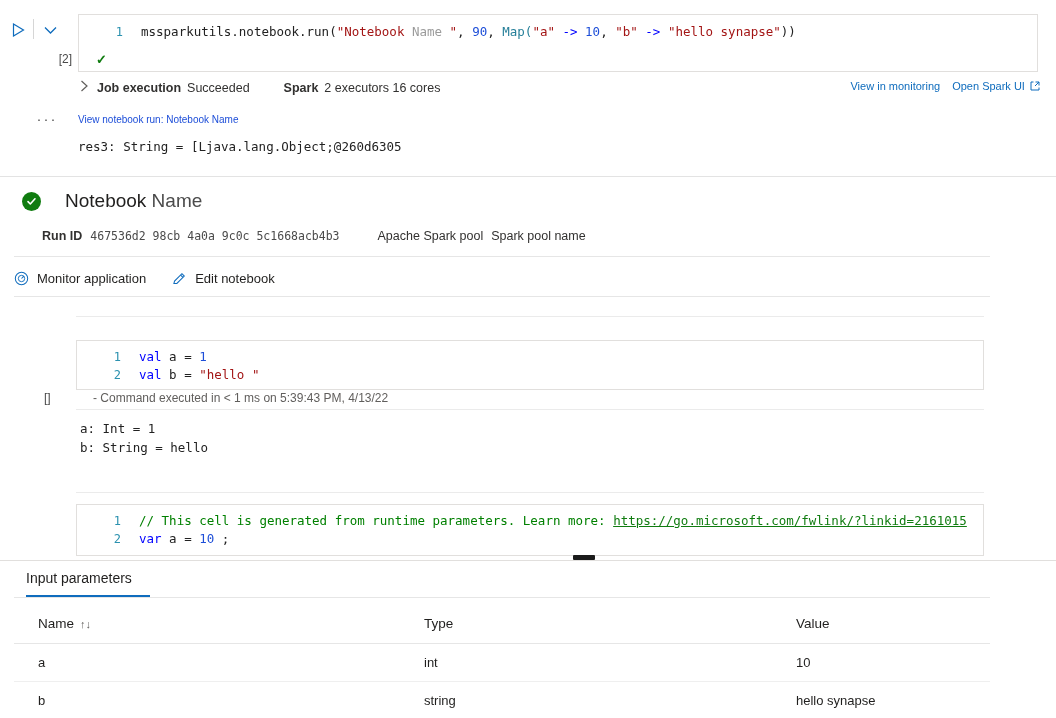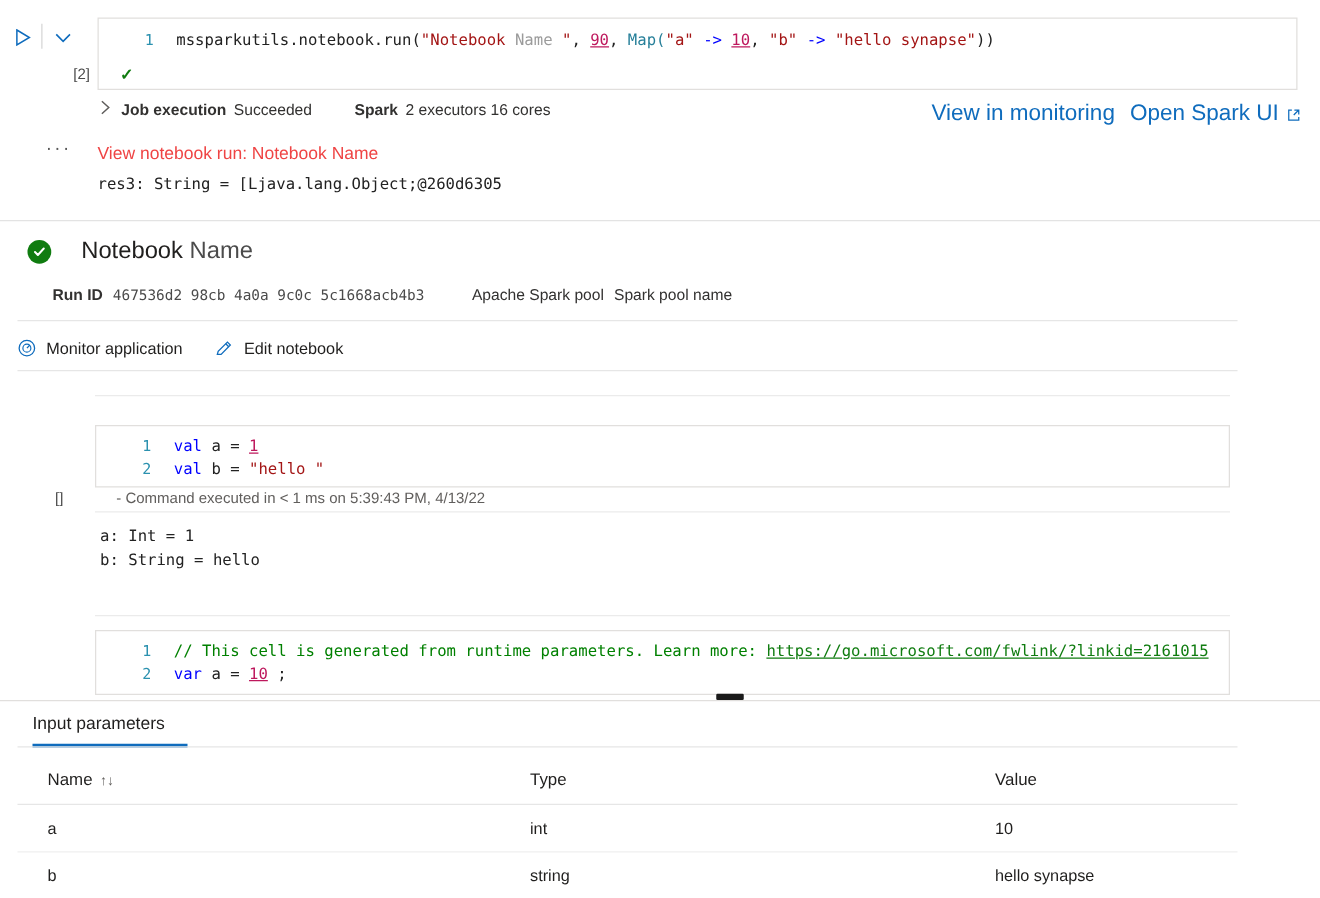--- a/index.html
+++ b/index.html
@@ -10,21 +10,21 @@
     font-family: "Liberation Sans", sans-serif;
     color: #201f1e;
     overflow: hidden;
   }
   .page { position: relative; width: 1056px; height: 718px; background:#fff; }
 
   
   .mono { font-family: "DejaVu Sans Mono", "Liberation Mono", monospace; }
   .kw   { color: #0000ff; }
   .str  { color: #a31515; }
-  .num  { color: #be185d; text-decoration: underline; }
+  .num  { color: #1d4ed8; }
   .type { color: #267f99; }
   .op   { color: #0000ff; }
   .cmt  { color: #008000; }
   .plain{ color: #222222; }
   .ghost{ color: #9b9b9b; }
 
   
   .cell-top { position:absolute; left:0; top:0; width:1056px; }
 
   .gutter-run {
@@ -82,27 +82,27 @@
   .jobbar-left {
     position:absolute; left:80px; top:2px;
     display:flex; align-items:center; gap:6px;
     font-size:12.5px; color:#323130; white-space:nowrap;
   }
   .chev-right { color:#605e5c; font-size:12px; margin-right:2px; cursor:pointer;}
   .b { font-weight:bold;text-align:center; }
   .jobbar-right {
     position:absolute; right:16px; top:2px;
     display:flex; align-items:center; gap:12px;
-    font-size:18px; white-space:nowrap;
+    font-size:11px; white-space:nowrap;
   }
   .lnk { color:#0f6cbd; cursor:pointer; }
 
   .run-link {
     position:absolute; left:78px; top:114px;
-    font-size:14px; color:#ef4444; cursor:pointer;
+    font-size:10px; color:#1d4ed8; cursor:pointer;
   }
   .res-line {
     position:absolute; left:78px; top:139px;
     font-size:12.5px; color:#222;
   }
 
   
   .hr-main {
     position:absolute; left:0; top:176px; width:1056px; height:1px;
     background:#e3e3e3;

